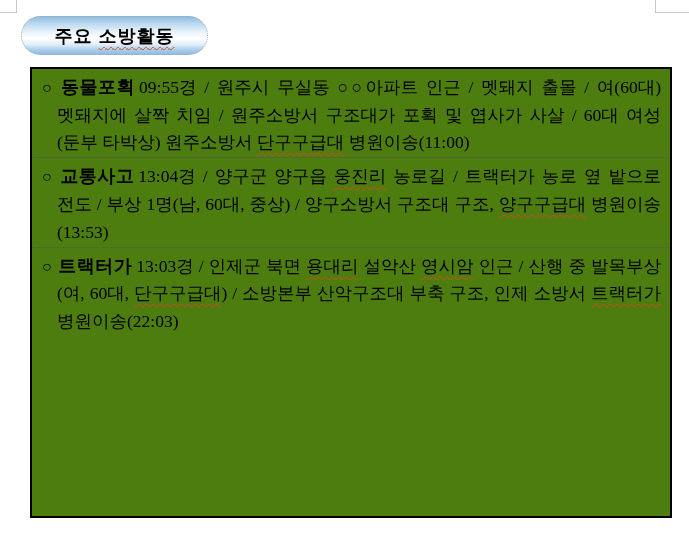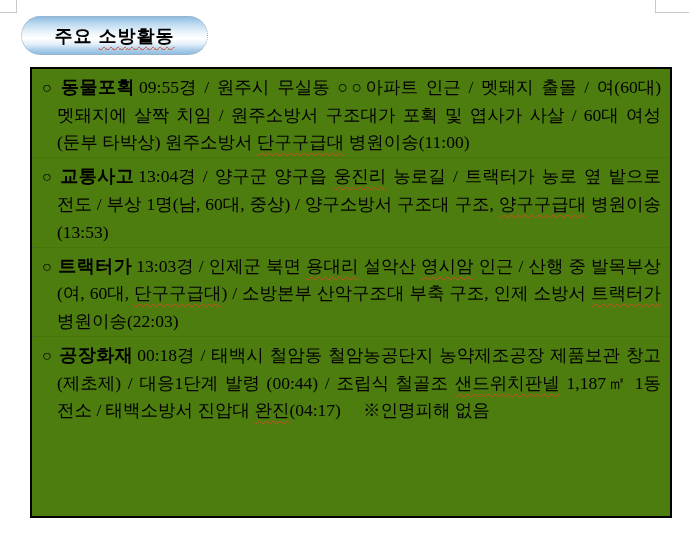--- a/index.html
+++ b/index.html
@@ -99,17 +99,14 @@
   <div>
       <div class="item">
         <p class="item-text"><span class="bullet">○</span><span class="category">동물포획</span><span>09:55경 / 원주시 무실동 ○○아파트 인근 / 멧돼지 출몰 / 여(60대) 멧돼지에 살짝 치임 / 원주소방서 구조대가 포획 및 엽사가 사살 / 60대 여성(둔부 타박상) 원주소방서 </span><span class="wavy">단구구급대</span><span> 병원이송(11:00)</span></p>
       </div>
       <div class="item">
         <p class="item-text"><span class="bullet">○</span><span class="category">교통사고</span><span>13:04경 / 양구군 양구읍 </span><span class="wavy">웅진리</span><span> 농로길 / 트랙터가 농로 옆 밭으로 전도 / 부상 1명(남, 60대, 중상) / 양구소방서 구조대 구조, </span><span class="wavy">양구구급대</span><span> 병원이송(13:53)</span></p>
       </div>
       <div class="item">
         <p class="item-text"><span class="bullet">○</span><span class="category">트랙터가</span><span>13:03경 / 인제군 북면 </span><span class="wavy">용대리</span><span> 설악산 </span><span class="wavy">영시암</span><span> 인근 / 산행 중 발목부상(여, 60대, </span><span class="wavy">단구구급대</span><span>) / 소방본부 산악구조대 부축 구조, 인제 소방서 </span><span class="wavy">트랙터가</span><span> 병원이송(22:03)</span></p>
       </div>
-      <div class="item">
-        <p class="item-text"><span class="bullet">○</span><span class="category">공장화재</span><span>00:18경 / 태백시 철암동 철암농공단지 농약제조공장 제품보관 창고(제초제) / 대응1단계 발령 (00:44) / 조립식 철골조 </span><span class="wavy">샌드위치판넬</span><span> 1,187㎡ 1동 전소 / 태백소방서 진압대 </span><span class="wavy">완진</span><span>(04:17)</span><span class="gap-before">※인명피해 없음</span></p>
-      </div>
     </div>
 </div>
 
 </body></html>

